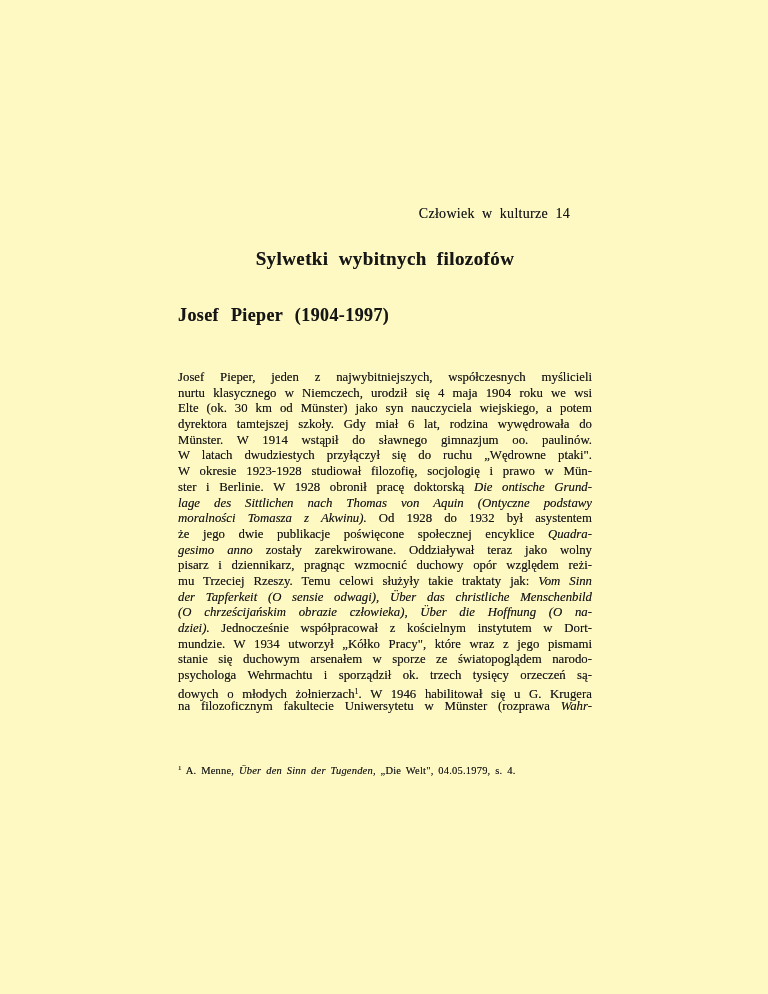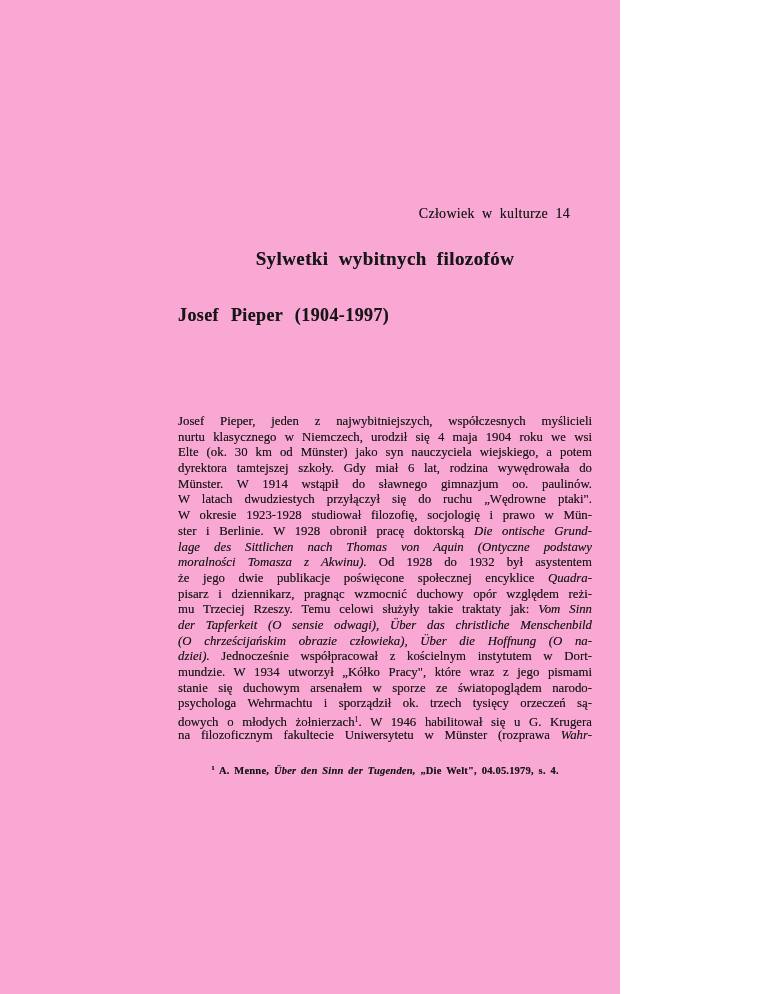--- a/index.html
+++ b/index.html
@@ -2,23 +2,23 @@
 <html><head>
 <meta charset="utf-8">
 <style>
   html, body {
     margin: 0;
     padding: 0;
     background: #ffffff;
   }
   .page {
     position: relative;
-    width: 620px;
+    width: 768px;
     height: 994px;
-    background: #f9a8d4;
+    background: #fef9c3;
     font-family: "Liberation Serif", "DejaVu Serif", serif;
     color: #161616;
     overflow: hidden;
     text-shadow: 0 0 0.4px rgba(20,20,20,0.55);
   }
   .journal-header {
     position: absolute;
     top: 206px;
     left: 178px;
     width: 392px;
@@ -49,44 +49,42 @@
     letter-spacing: 0.4px;
     word-spacing: 7px;
   }
   .body-text {
     position: absolute;
     top: 370px;
     left: 178px;
     width: 414px;
     font-size: 12.8px;
     line-height: 15.7px;
-    margin-top: 44px;
   }
   .body-line {
     text-align: justify;
     text-align-last: justify;
     height: 15.7px;
     overflow: visible;
   }
   .it { font-style: italic; }
   .sup {
     font-size: 8px;
     vertical-align: 4px;
     letter-spacing: 0;
   }
   .footnote {
     position: absolute;
     top: 764px;
     left: 178px;
     width: 414px;
     font-size: 10.5px;
-    font-weight: bold;
+    font-weight: normal;
     letter-spacing: 0.2px;
     word-spacing: 2px;
-    text-align: center;
   }
   .footnote .sup {
     font-size: 7px;
     vertical-align: 4px;
   }
 </style>
 </head>
 <body>
 
 <div class="page">
@@ -101,20 +99,21 @@
       <div class="body-line"><span>nurtu klasycznego w Niemczech, urodził się 4 maja 1904 roku we wsi</span></div>
       <div class="body-line"><span>Elte (ok. 30 km od Münster) jako syn nauczyciela wiejskiego, a potem</span></div>
       <div class="body-line"><span>dyrektora tamtejszej szkoły. Gdy miał 6 lat, rodzina wywędrowała do</span></div>
       <div class="body-line"><span>Münster. W 1914 wstąpił do sławnego gimnazjum oo. paulinów.</span></div>
       <div class="body-line"><span>W latach dwudziestych przyłączył się do ruchu „Wędrowne ptaki".</span></div>
       <div class="body-line"><span>W okresie 1923-1928 studiował filozofię, socjologię i prawo w Mün-</span></div>
       <div class="body-line"><span>ster i Berlinie. W 1928 obronił pracę doktorską </span><span class="it">Die ontische Grund-</span></div>
       <div class="body-line"><span class="it">lage des Sittlichen nach Thomas von Aquin (Ontyczne podstawy</span></div>
       <div class="body-line"><span class="it">moralności Tomasza z Akwinu).</span><span> Od 1928 do 1932 był asystentem</span></div>
       <div class="body-line"><span>że jego dwie publikacje poświęcone społecznej encyklice </span><span class="it">Quadra-</span></div>
+      <div class="body-line"><span class="it">gesimo anno</span><span> zostały zarekwirowane. Oddziaływał teraz jako wolny</span></div>
       <div class="body-line"><span>pisarz i dziennikarz, pragnąc wzmocnić duchowy opór względem reżi-</span></div>
       <div class="body-line"><span>mu Trzeciej Rzeszy. Temu celowi służyły takie traktaty jak: </span><span class="it">Vom Sinn</span></div>
       <div class="body-line"><span class="it">der Tapferkeit (O sensie odwagi), Über das christliche Menschenbild</span></div>
       <div class="body-line"><span class="it">(O chrześcijańskim obrazie człowieka), Über die Hoffnung (O na-</span></div>
       <div class="body-line"><span class="it">dziei).</span><span> Jednocześnie współpracował z kościelnym instytutem w Dort-</span></div>
       <div class="body-line"><span>mundzie. W 1934 utworzył „Kółko Pracy", które wraz z jego pismami</span></div>
       <div class="body-line"><span>stanie się duchowym arsenałem w sporze ze światopoglądem narodo-</span></div>
       <div class="body-line"><span>psychologa Wehrmachtu i sporządził ok. trzech tysięcy orzeczeń są-</span></div>
       <div class="body-line"><span>dowych o młodych żołnierzach</span><span class="sup">1</span><span>. W 1946 habilitował się u G. Krugera</span></div>
       <div class="body-line"><span>na filozoficznym fakultecie Uniwersytetu w Münster (rozprawa </span><span class="it">Wahr-</span></div>

